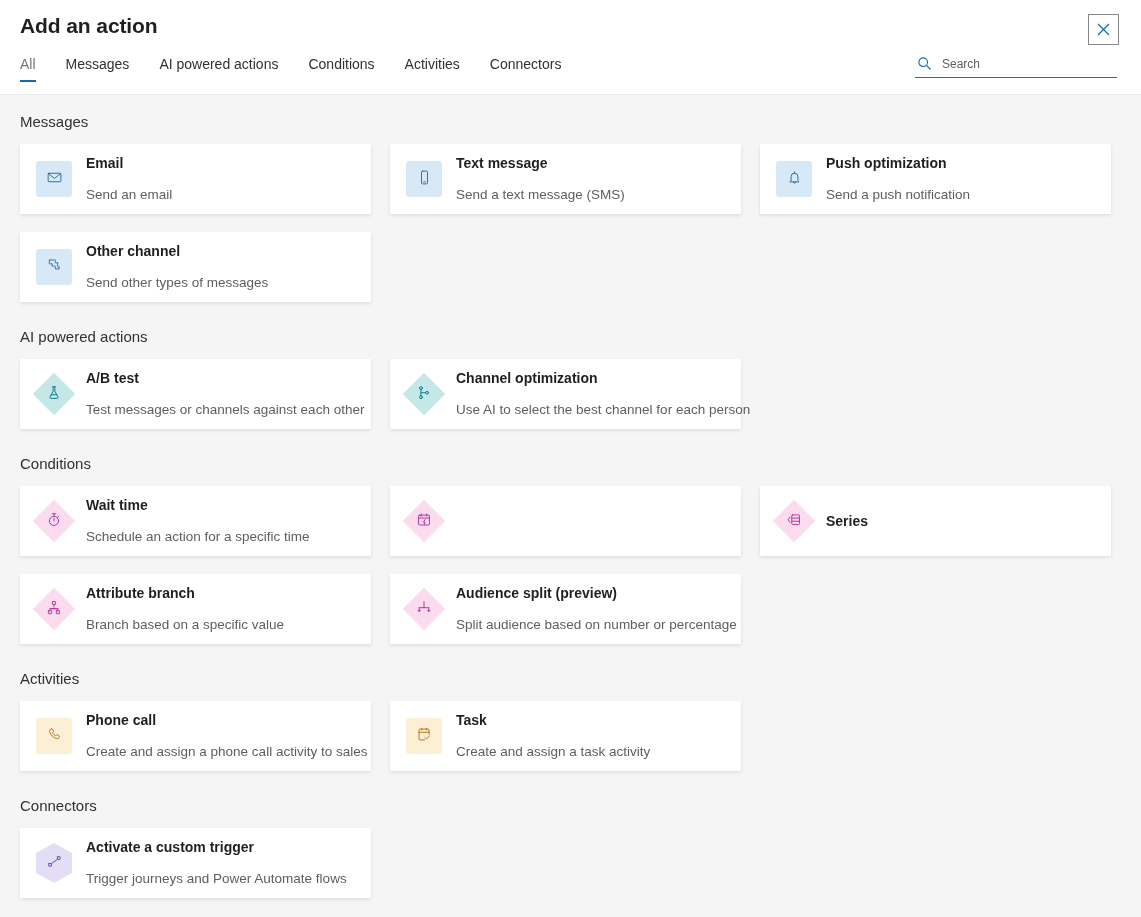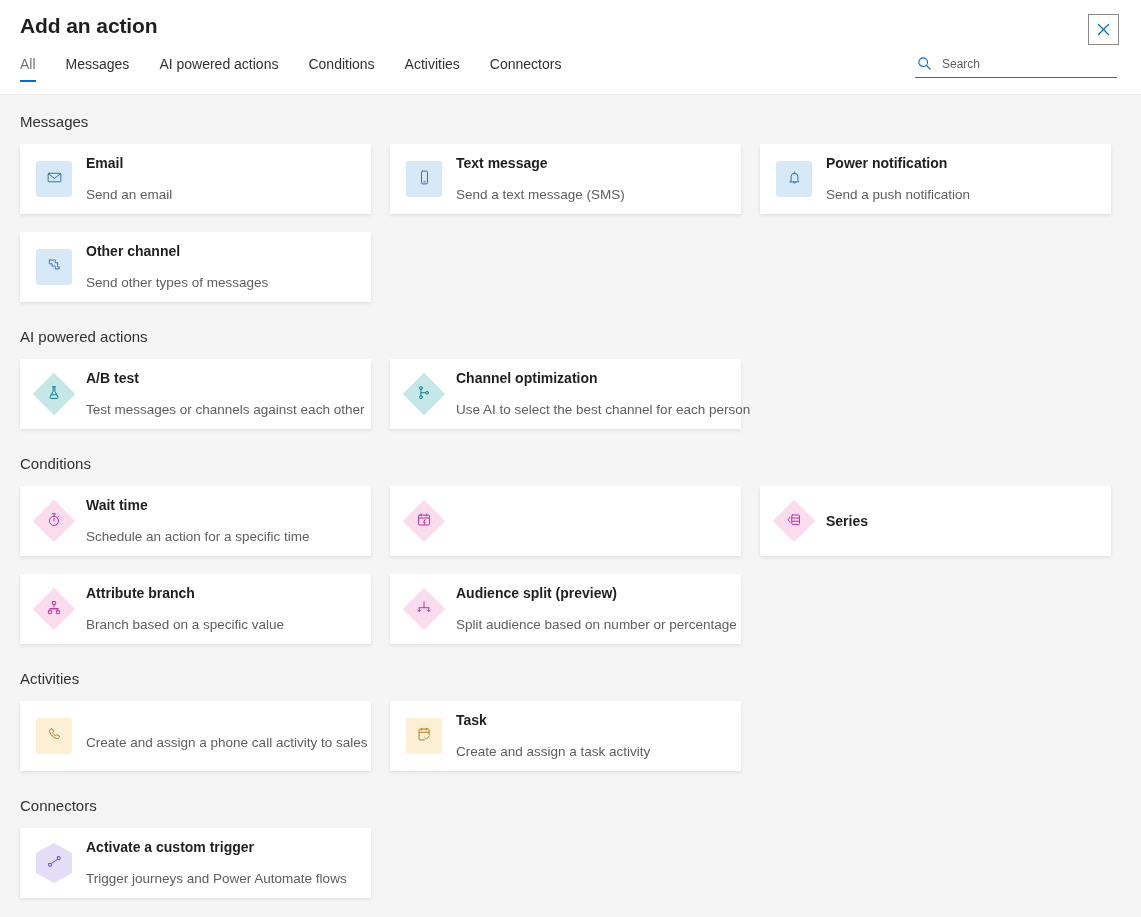--- a/index.html
+++ b/index.html
@@ -243,21 +243,21 @@
             <span class="card-icon">
               <span class="chip blue">
                 <span><svg width="17" height="17" viewBox="0 0 20 20" stroke="#2c6ea8" stroke-width="1.15" fill="none" stroke-linecap="round" stroke-linejoin="round">
                     <path d="M6 13.6 V9 a4 4 0 0 1 8 0 v4.6 l1.2 1.6 H4.8 Z"></path>
                     <path d="M8.6 15.2 a1.4 1.4 0 0 0 2.8 0"></path>
                     <path d="M10 5 V3.4"></path>
                   </svg></span>
               </span>
             </span>
             <span class="card-text">
-              <span class="card-title">Power notification</span>
+              <span class="card-title">Push optimization</span>
               <span class="card-desc">Send a push notification</span>
             </span>
           </div>
           <div class="card">
             <span class="card-icon">
               <span class="chip blue">
                 <span><svg width="17" height="17" viewBox="0 0 20 20" stroke="#2c6ea8" stroke-width="1.15" fill="none" stroke-linecap="round" stroke-linejoin="round">
                     <path d="M7.2 3.6 h2 a1.2 1.2 0 1 1 1.7 1.7 v1.5 h2.9 v2.9 a1.2 1.2 0 1 0 1.7 1.7 v2.6 h-4.6 v-1.5 a1.2 1.2 0 1 0-1.7-1.7 H7.2 v-2.9 H5.7 a1.2 1.2 0 1 1-1.7-1.7 V3.6 Z"></path>
                   </svg></span>
               </span>
@@ -395,20 +395,21 @@
         <div class="card-grid">
           <div class="card">
             <span class="card-icon">
               <span class="chip peach">
                 <span><svg width="17" height="17" viewBox="0 0 20 20" stroke="#b07a1c" stroke-width="1.15" fill="none" stroke-linecap="round" stroke-linejoin="round">
                     <path d="M6.4 3.2 c-1.6 .6-2.5 2-2 3.8 .9 3.3 4.2 6.7 7.6 7.7 1.8 .5 3.2-.4 3.8-2 .2-.6-.1-1-.6-1.3 l-1.9-1 c-.5-.3-1-.1-1.3 .3 l-.6 .8 c-1.5-.7-3-2.2-3.7-3.7 l.8-.6 c.5-.3 .6-.8 .3-1.3 l-1-1.9 c-.3-.5-.7-.8-1.4-.8 Z"></path>
                   </svg></span>
               </span>
             </span>
             <span class="card-text">
+              <span class="card-title">Phone call</span>
               <span class="card-desc">Create and assign a phone call activity to sales</span>
             </span>
           </div>
           <div class="card">
             <span class="card-icon">
               <span class="chip peach">
                 <span><svg width="17" height="17" viewBox="0 0 20 20" stroke="#b07a1c" stroke-width="1.15" fill="none" stroke-linecap="round" stroke-linejoin="round">
                     <path d="M15.4 10 V4.6 a1 1 0 0 0-1-1 H4.6 a1 1 0 0 0-1 1 v10.8 a1 1 0 0 0 1 1 H10"></path>
                     <path d="M3.6 7.4 h11.8"></path>
                     <path d="M6.8 2.6 v2.2 M12.2 2.6 v2.2"></path>

